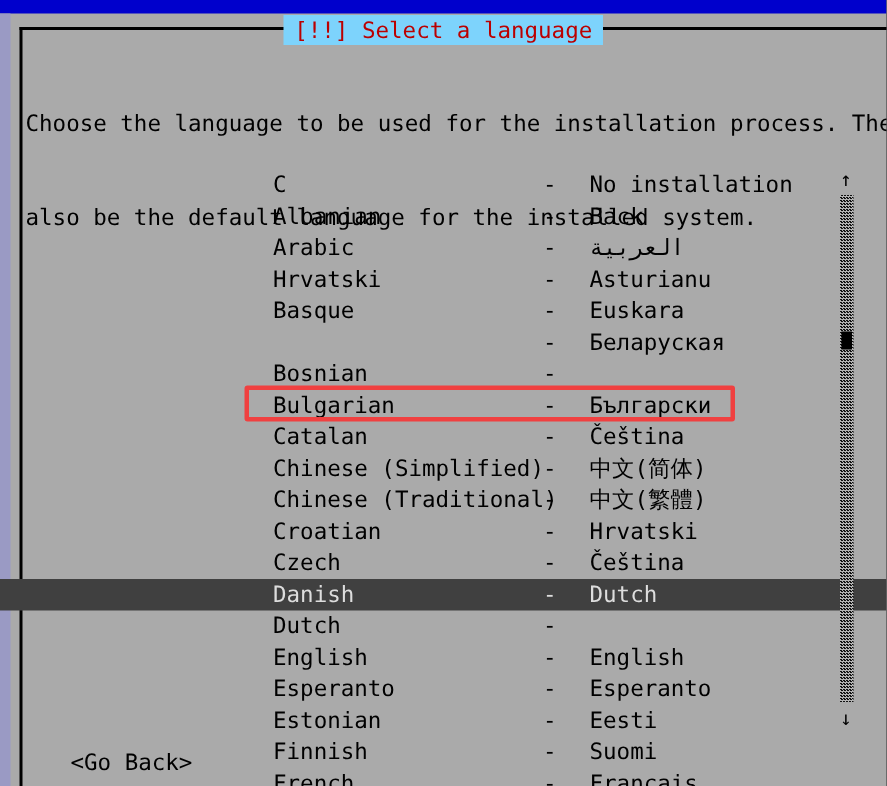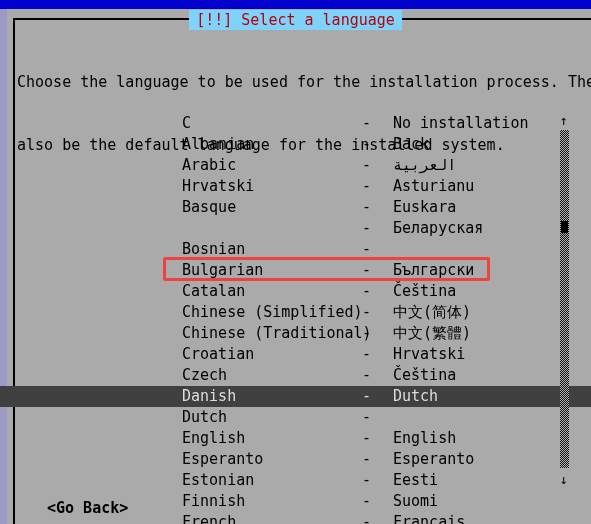--- a/index.html
+++ b/index.html
@@ -189,21 +189,20 @@
 
   
   .go-back {
     position: absolute;
     left: 47px;
     top: 498px;
     font-size: 15px;
     line-height: 20px;
     color: #000000;
     white-space: pre;
-    font-weight: bold;
   }
 
   
   .anno-box {
     position: absolute;
     left: 163px;
     top: 257px;
     width: 327px;
     height: 24px;
     border: 3px solid #f04040;

